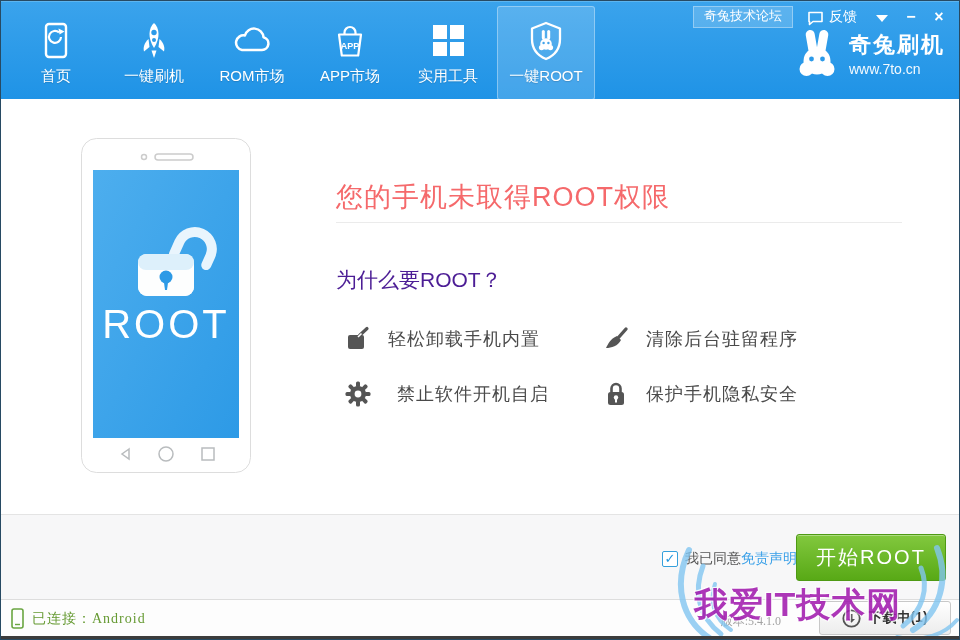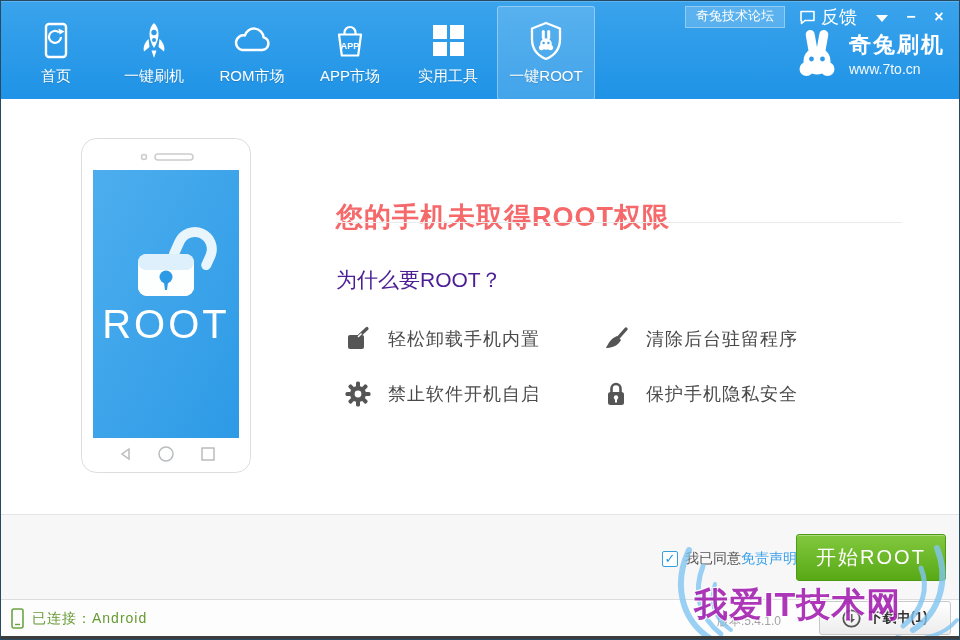--- a/index.html
+++ b/index.html
@@ -13,58 +13,58 @@
   .nav { position:absolute; left:6px; top:0; height:98px; display:flex; }
   .nav-item { width:98px; height:90px; margin-top:4px; display:flex; flex-direction:column; align-items:center;
               justify-content:flex-start; color:#fff; cursor:pointer; border-radius:3px; border:1px solid transparent; }
   .nav-item .ico { height:44px; margin-top:12px; display:flex; align-items:center; justify-content:center; }
   .nav-item .lbl { font-size:15px; margin-top:4px; text-shadow:0 1px 1px rgba(0,0,0,.15); }
   .nav-item.selected { background:rgba(255,255,255,.16); border:1px solid rgba(255,255,255,.35); height:94px; }
 
   .top-right { position:absolute; top:3px; right:6px; display:flex; align-items:center; height:24px; }
   .forum-btn { background:rgba(255,255,255,.18); border:1px solid rgba(255,255,255,.35); color:#fff;
                font-size:13px; padding:0 10px; height:22px; line-height:17px; cursor:pointer; }
-  .feedback-btn { display:flex; align-items:center; color:#fff; font-size:18px; margin-left:14px; cursor:pointer; }
+  .feedback-btn { display:flex; align-items:flex-end; color:#fff; font-size:14px; margin-left:14px; cursor:pointer; }
   .feedback-btn svg { margin-right:5px; }
   .caret-btn { width:30px; text-align:center; cursor:pointer; margin-left:10px; }
   .caret { display:inline-block; width:0; height:0; border-left:6px solid transparent; border-right:6px solid transparent;
            border-top:7px solid #fff; }
   .win-btn { width:28px; text-align:center; color:#fff; font-size:16px; font-weight:bold; cursor:pointer; line-height:22px; }
 
   .brand { position:absolute; right:14px; top:27px; display:flex; align-items:center; }
   .brand-text { margin-left:8px; color:#fff; }
   .brand-name { font-size:22px; font-weight:bold; letter-spacing:2px; }
   .brand-url { font-size:14px; opacity:.95; margin-top:1px; }
 
   
   .content { position:absolute; left:0; top:98px; width:958px; height:415px; background:#fff; }
   .phone { position:absolute; left:80px; top:39px; }
-  .main-title { position:absolute; left:335px; top:80px; font-size:27px; font-weight:bold; color:#f5696b; letter-spacing:1px;margin-top:20px; }
+  .main-title { position:absolute; left:335px; top:80px; font-size:27px; font-weight:normal; color:#f5696b; letter-spacing:1px; }
   .title-divider { position:absolute; left:335px; top:123px; width:566px; height:1px; background:#ebebeb; }
   .why-title { position:absolute; left:335px; top:167px; font-size:21px; color:#4c1d95; }
   .feature { position:absolute; display:flex; align-items:center; height:32px; }
   .feature .f-ico { width:28px; display:flex; justify-content:center; }
   .feature .f-lbl { font-size:18px; color:#4a4a4a; margin-left:16px; letter-spacing:1px; }
   .f-r1c1 { left:343px; top:224px; } .f-r1c2 { left:601px; top:224px; }
-  .f-r2c1 { left:343px; top:279px; } .f-r2c2 { left:601px; top:279px; }
+  .f-r2c1 { left:343px; top:279px;gap:9px; } .f-r2c2 { left:601px; top:279px; }
 
   
   .footer { position:absolute; left:0; top:513px; width:958px; height:85px; background:#f7f7f8; border-top:1px solid #e4e4e4; }
   .agree-row { position:absolute; left:661px; top:35px; display:flex; align-items:center; }
   .checkbox { width:16px; height:16px; background:#fff; border:1px solid #35a0dc; border-radius:2px;
               color:#2196e0; font-size:13px; font-weight:bold; line-height:14px; text-align:center; cursor:pointer; }
   .agree-lbl { font-size:14px; color:#555; margin-left:7px; }
   .disclaimer { font-size:14px; color:#3aa0e8; cursor:pointer; }
   .start-btn { position:absolute; left:795px; top:19px; width:150px; height:47px; border-radius:3px; cursor:pointer;
                background:linear-gradient(#82c83e,#58a916); border:1px solid #4e9a14;
                box-shadow:inset 0 1px 0 rgba(255,255,255,.35); color:#fff; font-size:20px; letter-spacing:2px;
                display:flex; align-items:center; justify-content:center; }
 
   
-  .statusbar { position:absolute; left:0; top:598px; width:958px; height:39px; background:#fdfdfd; border-top:1px solid #ddd; }
+  .statusbar { position:absolute; left:0; top:598px; width:958px; height:39px; background:#fdfdfd; border-top:1px solid #ddd;font-family:Liberation Serif, serif; }
   .conn { position:absolute; left:10px; top:8px; display:flex; align-items:center; }
   .conn-lbl { font-size:14px; color:#669a33; margin-left:8px; letter-spacing:1px; }
   .version { position:absolute; right:178px; top:13px; font-size:12px; color:#a3a3a3; }
   .dl-btn { position:absolute; right:8px; bottom:4px; width:132px; height:34px; z-index:2; cursor:pointer;
             background:linear-gradient(#fff,#ececec); border:1px solid #c8c8c8; border-radius:3px;
             display:flex; align-items:center; justify-content:center; }
   .dl-lbl { font-size:14px; color:#333; margin-left:7px; font-weight:bold; }
   .bottom-edge { position:absolute; left:0; bottom:0; width:958px; height:3px; background:#3c3c3c; z-index:10; }
 
   

